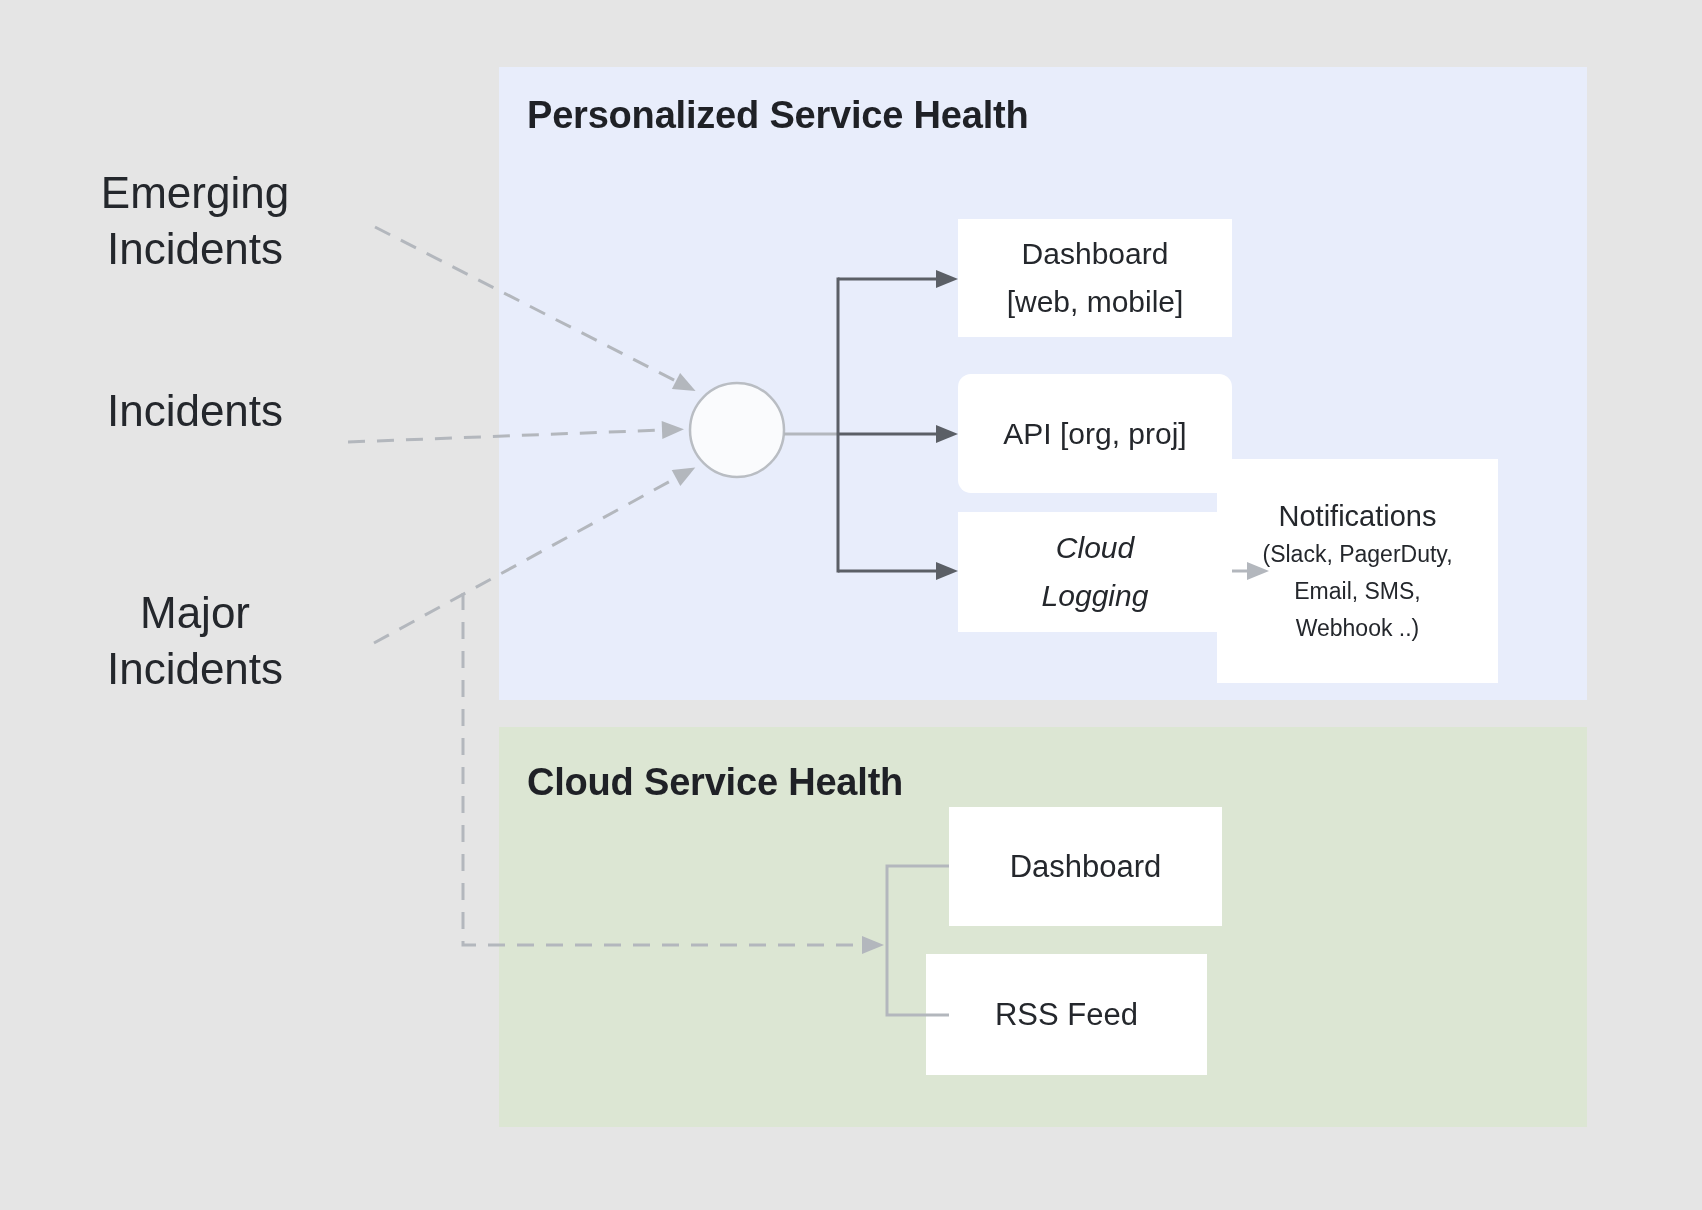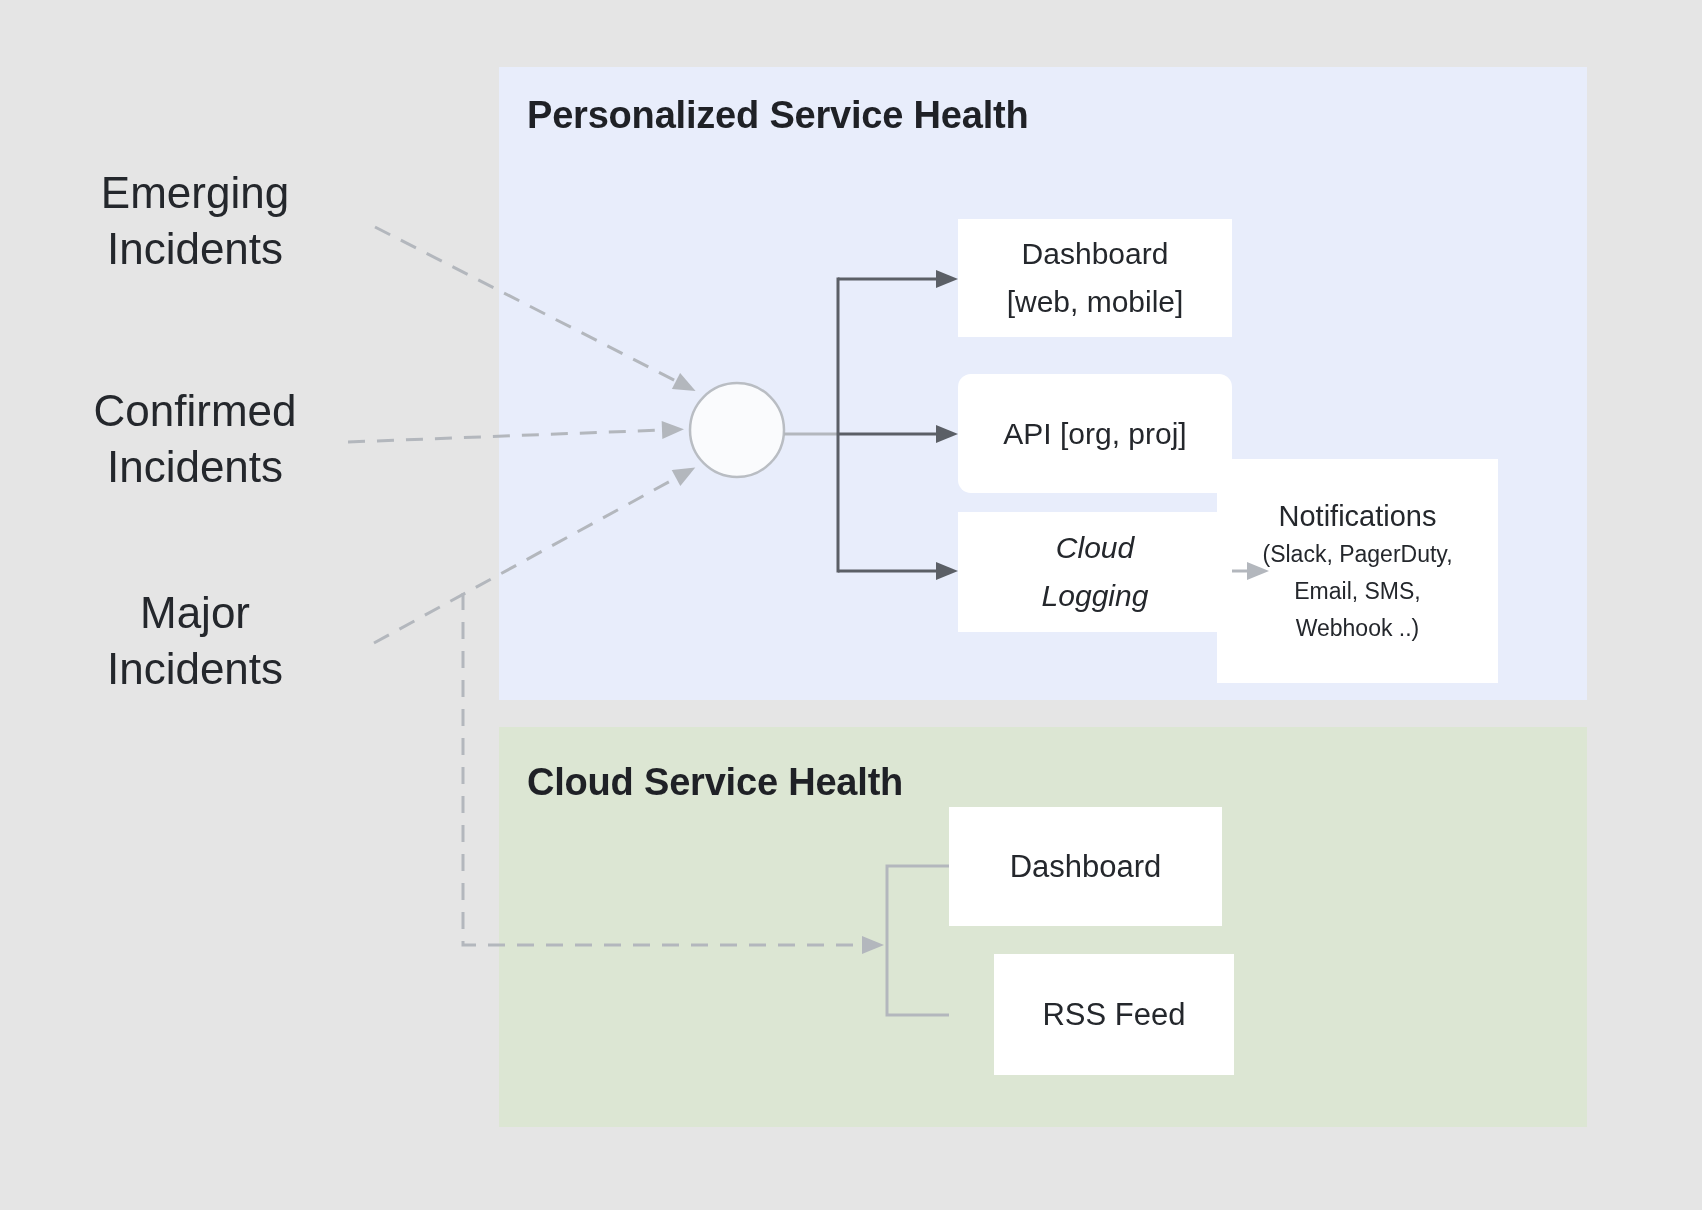--- a/index.html
+++ b/index.html
@@ -26,21 +26,21 @@
   .box{position:absolute;background:var(--box-bg);display:flex;flex-direction:column;
        align-items:center;justify-content:center;text-align:center;color:var(--text);}
   .bl{font-size:30px;line-height:48px;white-space:nowrap;}
   .b-dash{left:958px;top:219px;width:274px;height:118px;}
   .b-api{left:958px;top:374px;width:274px;height:119px;border-radius:13px;}
   .b-log{left:958px;top:512px;width:274px;height:120px;font-style:italic;}
   .b-notif{left:1217px;top:459px;width:281px;height:224px;}
   .nt{font-size:29px;line-height:40px;white-space:nowrap;}
   .ns{font-size:23px;line-height:37px;white-space:nowrap;}
   .g-dash{left:949px;top:807px;width:273px;height:119px;}
-  .g-rss{left:994px;top:954px;width:240px;height:121px;}
+  .g-rss{left:926px;top:954px;width:281px;height:121px;}
   .gl{font-size:31px;line-height:44px;white-space:nowrap;}
   svg.overlay{position:absolute;left:0;top:0;width:1702px;height:1210px;pointer-events:none;}
   .dash{stroke:var(--light-arrow);stroke-width:3;fill:none;stroke-dasharray:17 12;}
   .lsolid{stroke:var(--light-arrow);stroke-width:3;fill:none;}
   .dsolid{stroke:var(--dark-arrow);stroke-width:3;fill:none;}
   .ah-d{fill:var(--dark-arrow);}
   .ah-l{fill:var(--light-arrow);}
   .node{fill:var(--circle-fill);stroke:var(--circle-stroke);stroke-width:2.5;}
 </style>
 </head>
@@ -52,21 +52,20 @@
   <div class="panel green"></div>
 
   <div class="title t-blue">Personalized Service Health</div>
   <div class="title t-green">Cloud Service Health</div>
 
   <div class="src src-emerging">
     <div>Emerging</div>
     <div>Incidents</div>
   </div>
   <div class="src src-confirmed">
-    <div>Confirmed</div>
     <div>Incidents</div>
   </div>
   <div class="src src-major">
     <div>Major</div>
     <div>Incidents</div>
   </div>
 
   <div class="box b-dash">
     <div class="bl">Dashboard</div>
     <div class="bl">[web, mobile]</div>

